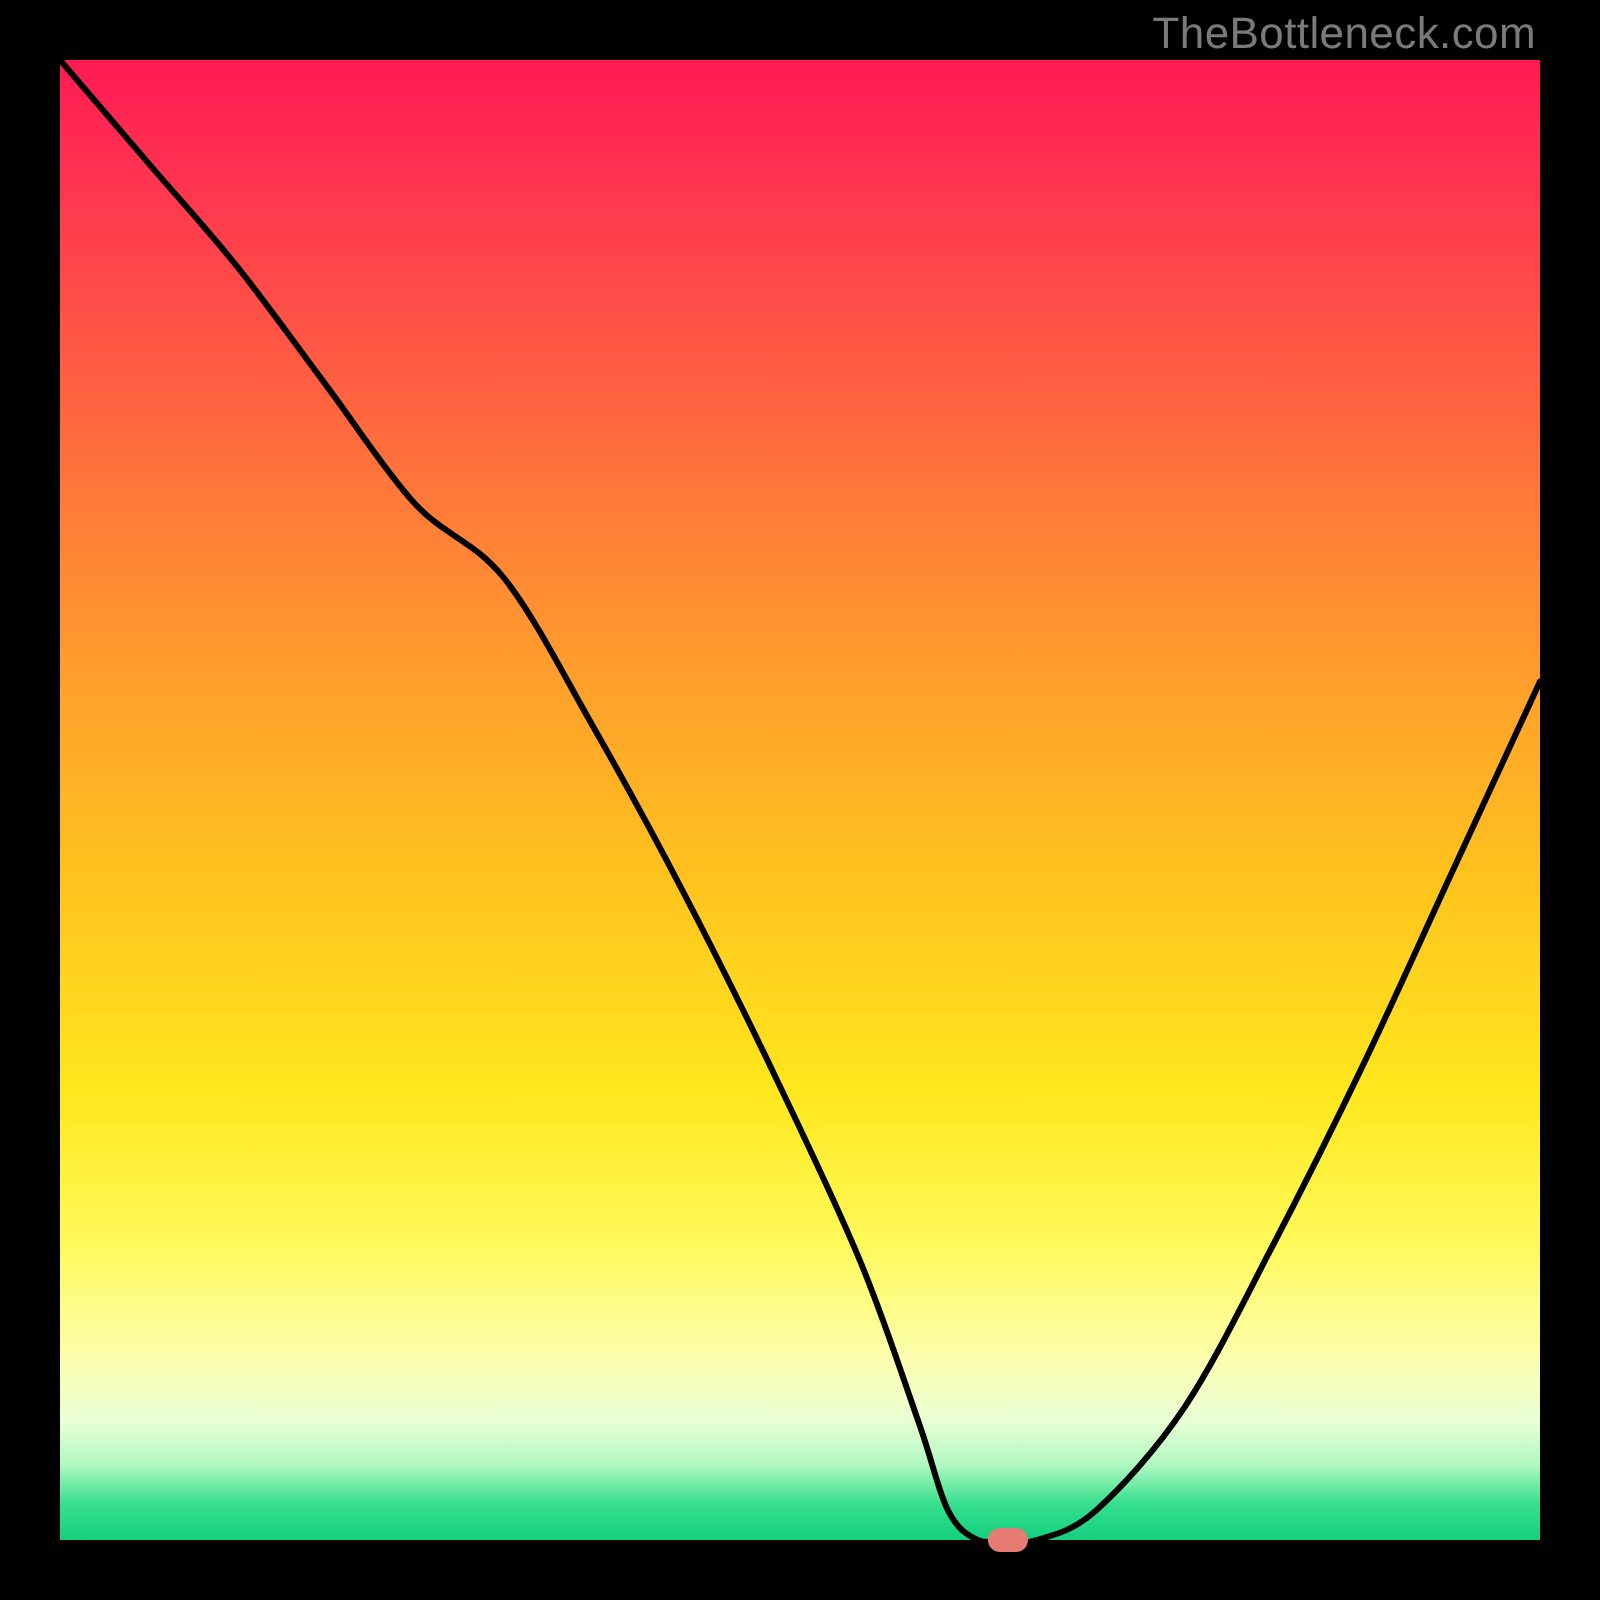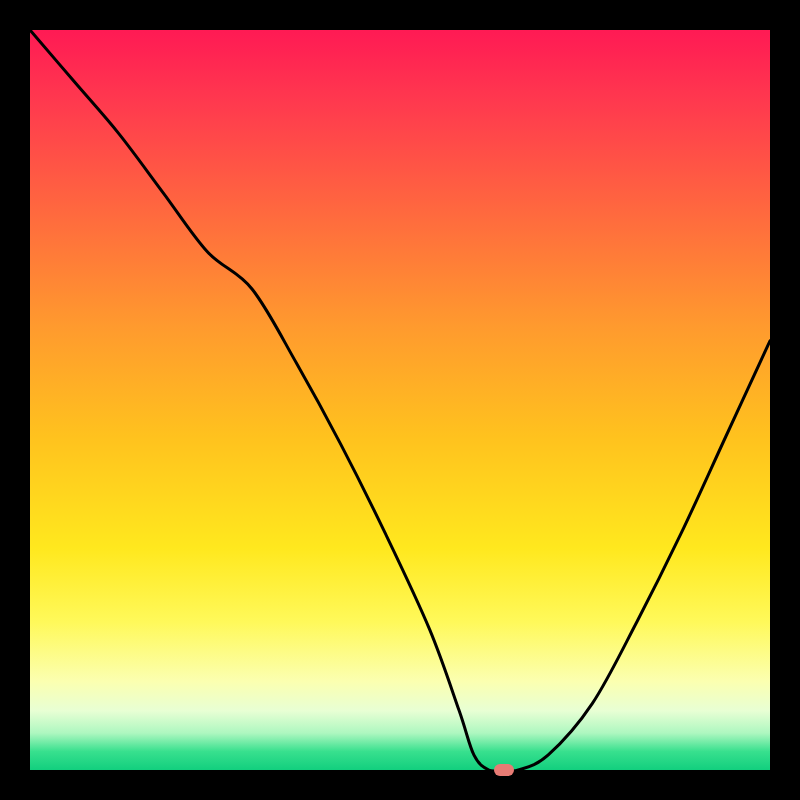--- a/index.html
+++ b/index.html
@@ -64,20 +64,21 @@
     height: 12px;
     border-radius: 6px;
     background: #e77b74;
     transform: translate(-50%, -50%);
   }
 </style>
 </head>
 <body>
 
 <div class="frame">
+  <div class="watermark">TheBottleneck.com</div>
 
   <div class="plot-area">
     <svg class="curve" viewBox="0 0 740 740" preserveAspectRatio="none">
       <path id="curve-path" fill="none" stroke="#000000" stroke-width="3" stroke-linejoin="round" stroke-linecap="round" d="M 0 0 C 7.3999999999999995 8.633333333333326, 29.6 34.53333333333329, 44.4 51.799999999999955 C 59.199999999999996 69.06666666666662, 74 85.10000000000002, 88.8 103.60000000000002 C 103.6 122.10000000000002, 118.39999999999999 143.06666666666663, 133.2 162.79999999999995 C 148 182.53333333333327, 162.79999999999998 205.96666666666667, 177.6 222 C 192.4 238.03333333333333, 207.2 240.5, 222 259 C 236.8 277.5, 251.59999999999997 307.09999999999997, 266.4 332.99999999999994 C 281.2 358.8999999999999, 296 386.0333333333333, 310.8 414.4 C 325.6 442.76666666666665, 340.4 472.3666666666667, 355.2 503.2 C 370 534.0333333333333, 387.2666666666667 569.8, 399.6 599.4 C 411.93333333333334 629, 421.8 659.8333333333333, 429.2 680.8 C 436.59999999999997 701.7666666666667, 439.06666666666666 715.3333333333334, 444 725.2 C 448.93333333333334 735.0666666666667, 453.8666666666667 737.5333333333333, 458.8 740 C 463.73333333333335 742.4666666666667, 468.6666666666667 740, 473.6 740 C 478.53333333333336 740, 481.00000000000006 742.4666666666667, 488.40000000000003 740 C 495.8 737.5333333333333, 505.6666666666667 736.3000000000001, 518 725.2 C 530.3333333333334 714.1, 547.6 695.6, 562.4 673.4 C 577.1999999999999 651.1999999999999, 592 620.3666666666667, 606.8 592 C 621.5999999999999 563.6333333333333, 636.4000000000001 534.0333333333333, 651.2 503.2 C 666 472.3666666666667, 680.8 439.06666666666666, 695.5999999999999 407 C 710.3999999999999 374.93333333333334, 732.6 326.83333333333337, 740 310.8"></path>
     </svg>
     <div id="marker" class="marker" style="left: 473.6px; top: 740px; background: rgb(231, 123, 116);"></div>
   </div>
 </div>
 
 </body></html>

